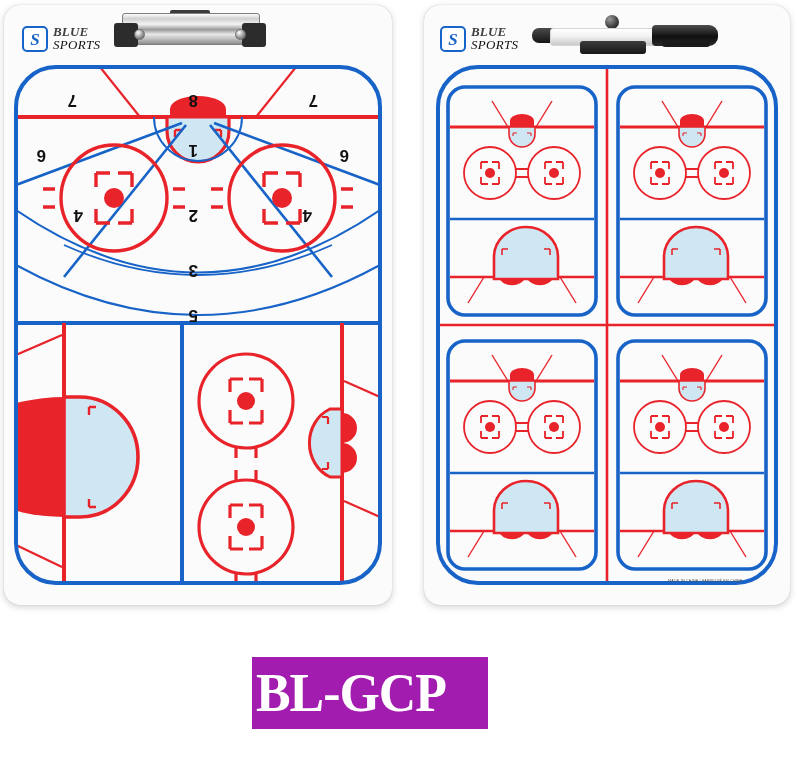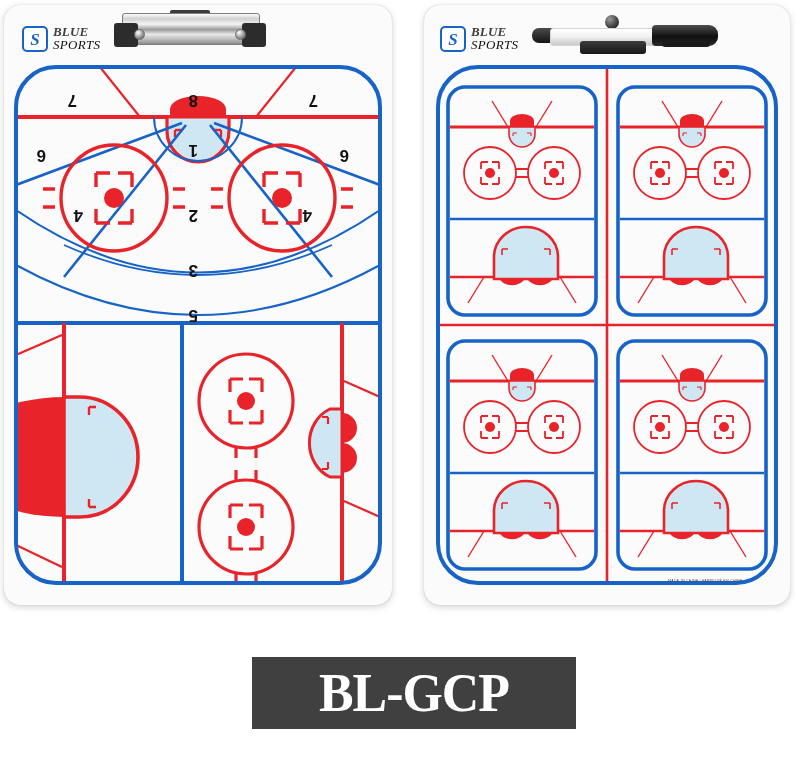--- a/index.html
+++ b/index.html
@@ -88,22 +88,22 @@
   }
 
   .madein{
     position:absolute;left:668px;top:579px;width:120px;
     font-size:3.6px;letter-spacing:0.25px;color:#4b4b4b;
     text-align:left;font-family:"Liberation Sans", sans-serif;
   }
 
   
   #sku-banner{
-    position:absolute;left:252px;top:657px;width:324px;height:72px;
-    background:#404040;display:flex;align-items:center;justify-content:center;
+    position:absolute;left:252px;top:657px;width:236px;height:72px;
+    background:#a21caf;display:flex;align-items:center;justify-content:flex-start;
   }
   #sku-text{
     color:#ffffff;font-family:"Liberation Serif", serif;font-weight:bold;
     font-size:54px;letter-spacing:-1px;line-height:1;
     transform:scaleX(0.96);
   }
 </style>
 </head>
 <body>
 

